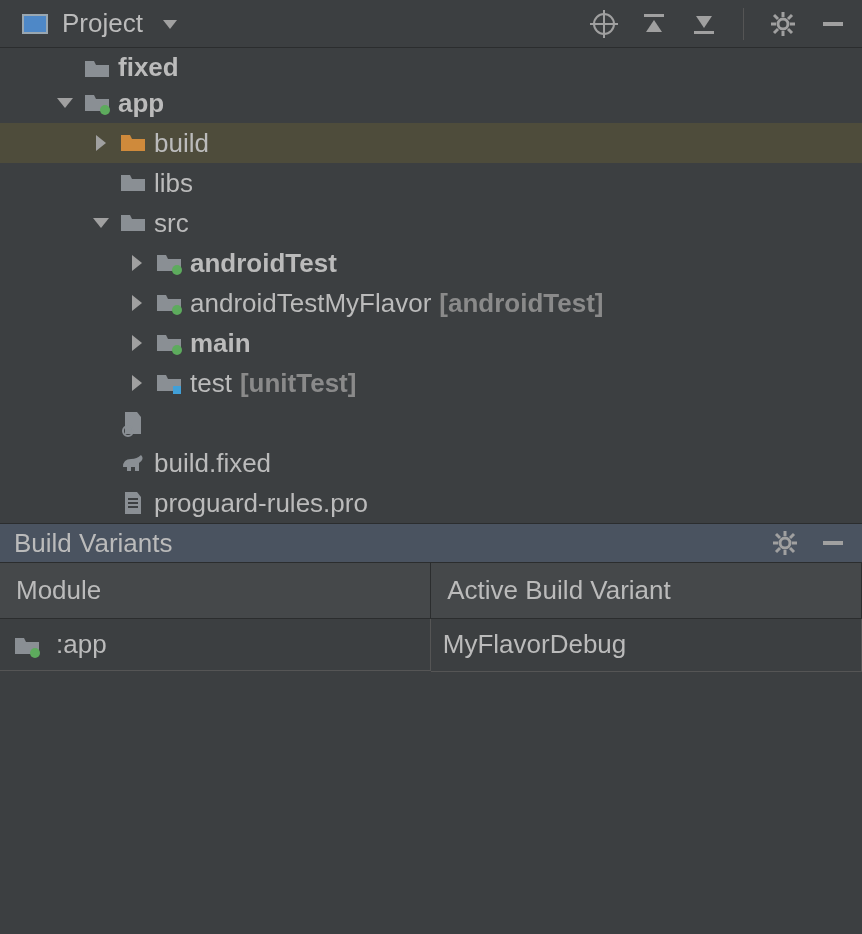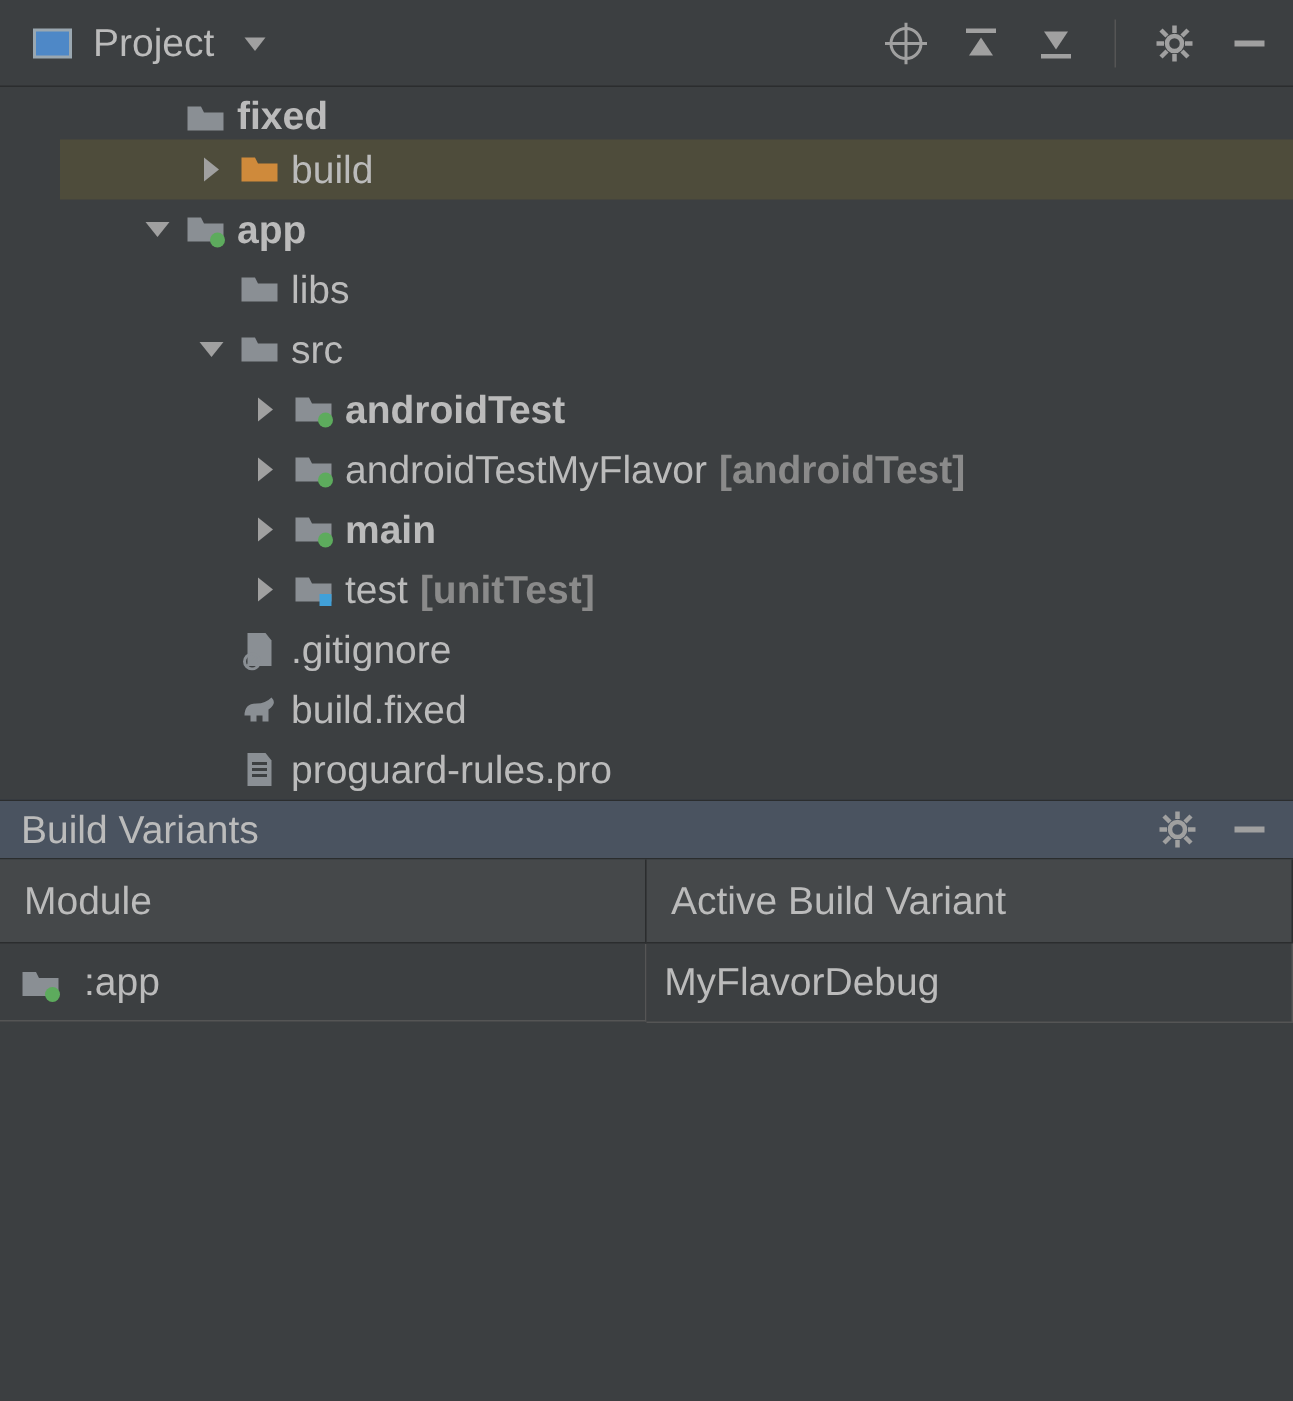--- a/index.html
+++ b/index.html
@@ -9,21 +9,21 @@
     font-family: -apple-system, BlinkMacSystemFont, "Segoe UI", sans-serif;
     background: #3c3f41;
     color: #bbbbbb;
     overflow: hidden;
   }
 
   
   .toolbar {
     display: flex;
     align-items: center;
-    height: 58px;
+    height: 48px;
     background: #3c3f41;
     border-bottom: 1px solid #2b2d2e;
     padding: 0 14px 0 20px;
   }
   .toolbar-left {
     display: flex;
     align-items: center;
     gap: 12px;
   }
   .toolbar-title {
@@ -48,21 +48,20 @@
     display: inline-flex;
     align-items: center;
     justify-content: center;
   }
 
   
   .tree {
     background: #3c3f41;
     font-size: 26px;
     user-select: none;
-    padding-left: 40px;
   }
   .tree-row {
     display: flex;
     align-items: center;
     height: 40px;
     padding-left: 0;
   }
   .tree-row.selected {
     background: #4e4c3b;
   }
@@ -282,48 +281,48 @@
     <span class="tree-indent" style="width:48px"></span>
     <span class="tree-arrow"></span>
     <span class="tree-icon">
       <svg width="28" height="28">
           <use href="#i-folder-grey"></use>
         </svg>
     </span>
     <span class="tree-label bold">fixed</span>
   </div>
 
+  <div class="tree-row">
+    <span class="tree-indent" style="width:48px"></span>
+    <span class="tree-arrow">
+      <svg width="24" height="24">
+          <use href="#i-arrow-down"></use>
+        </svg>
+    </span>
+    <span class="tree-icon">
+      <svg width="28" height="28">
+          <use href="#i-folder-module"></use>
+        </svg>
+    </span>
+    <span class="tree-label bold">app</span>
+  </div>
+
   <div class="tree-row selected">
     <span class="tree-indent" style="width:84px"></span>
     <span class="tree-arrow">
       <svg width="24" height="24">
           <use href="#i-arrow-right"></use>
         </svg>
     </span>
     <span class="tree-icon">
       <svg width="28" height="28">
           <use href="#i-folder-orange"></use>
         </svg>
     </span>
     <span class="tree-label">build</span>
-  </div>
-
-  <div class="tree-row">
-    <span class="tree-indent" style="width:48px"></span>
-    <span class="tree-arrow">
-      <svg width="24" height="24">
-          <use href="#i-arrow-down"></use>
-        </svg>
-    </span>
-    <span class="tree-icon">
-      <svg width="28" height="28">
-          <use href="#i-folder-module"></use>
-        </svg>
-    </span>
-    <span class="tree-label bold">app</span>
   </div>
 
   <div class="tree-row">
     <span class="tree-indent" style="width:84px"></span>
     <span class="tree-arrow"></span>
     <span class="tree-icon">
       <svg width="28" height="28">
           <use href="#i-folder-grey"></use>
         </svg>
     </span>
@@ -408,21 +407,20 @@
   </div>
 
   <div class="tree-row">
     <span class="tree-indent" style="width:84px"></span>
     <span class="tree-arrow"></span>
     <span class="tree-icon">
       <svg width="28" height="28">
           <use href="#i-file-ignore"></use>
         </svg>
     </span>
-    <span class="tree-label">.gitignore</span>
   </div>
 
   <div class="tree-row">
     <span class="tree-indent" style="width:84px"></span>
     <span class="tree-arrow"></span>
     <span class="tree-icon">
       <svg width="28" height="28">
           <use href="#i-gradle"></use>
         </svg>
     </span>

